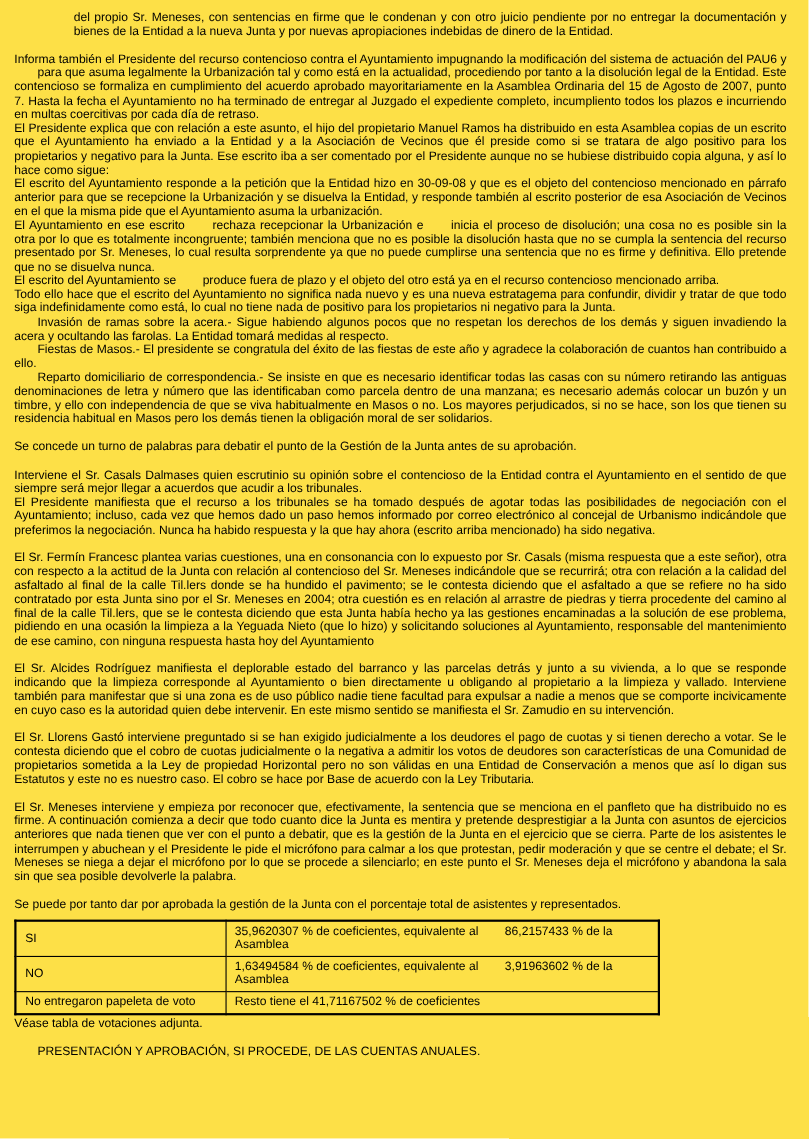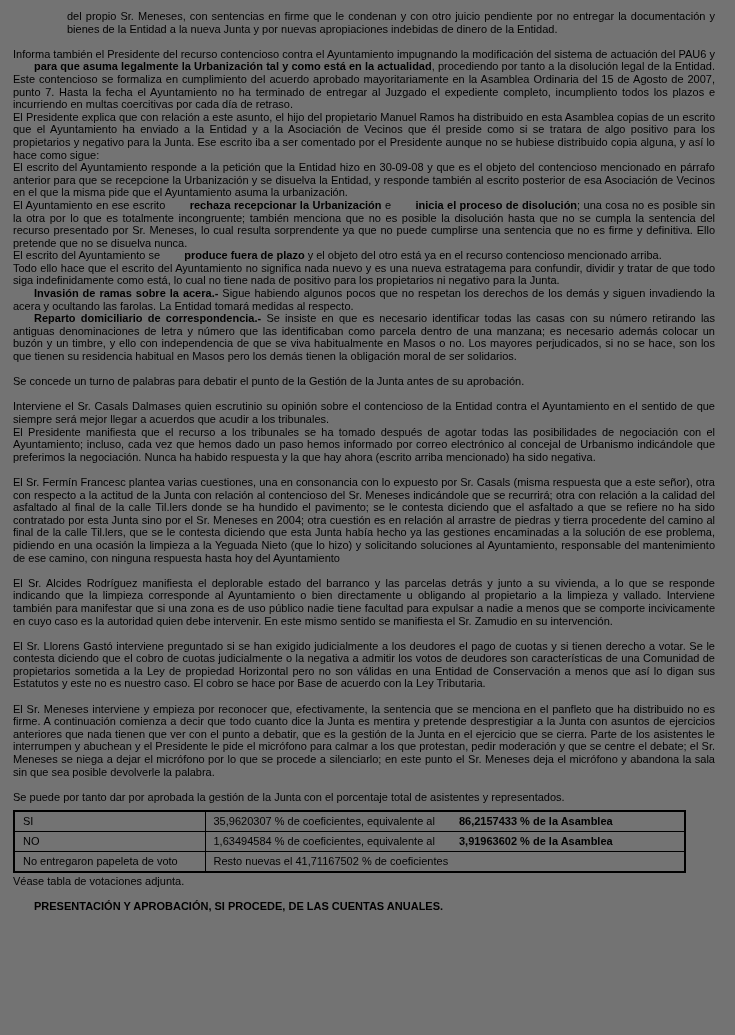--- a/index.html
+++ b/index.html
@@ -4,36 +4,36 @@
 <style>
   * { margin: 0; padding: 0; box-sizing: border-box; }
   html, body { background: #ffffff; }
   body {
     width: 735px; height: 1035px;
     font-family: "Liberation Sans", "DejaVu Sans", sans-serif;
     color: #000;
   }
   .page {
     width: 735px; height: 1035px;
-    background: #737373;
+    background: #fde047;
     padding: 10px 20px 0 13px;
     overflow: hidden;
   }
   .para {
     font-size: 11px;
     line-height: 12.6px;
     text-align: justify;
     color: #000;
   }
   .para.indent { margin-left: 54px; }
-  .b { font-weight: bold; padding-left: 21px; }
+  .b { font-weight: normal; padding-left: 21px; }
   .spacer { width: 100%; }
   table.vote-table {
     border-collapse: collapse;
-    width: 673px;
+    width: 587px;
     margin: 7px 0 2px 0;
     border: 2px solid #000;
   }
   table.vote-table td {
     border: 1px solid #000;
     font-size: 11px;
     line-height: 12.6px;
     padding: 3px 8px;
     height: 20px;
     vertical-align: middle;
@@ -48,20 +48,21 @@
   <div id="doc">
       <div class="para indent"><span>del propio Sr. Meneses, con sentencias en firme que le condenan y con otro juicio pendiente por no entregar la documentación y bienes de la Entidad a la nueva Junta y por nuevas apropiaciones indebidas de dinero de la Entidad.</span></div>
       <div class="spacer" style="height: 12.6px;"></div>
       <div class="para"><span>Informa también el Presidente del recurso contencioso contra el Ayuntamiento impugnando la modificación del sistema de actuación del PAU6 y </span><span class="b">para que asuma legalmente la Urbanización tal y como está en la actualidad</span><span>, procediendo por tanto a la disolución legal de la Entidad. Este contencioso se formaliza en cumplimiento del acuerdo aprobado mayoritariamente en la Asamblea Ordinaria del 15 de Agosto de 2007, punto 7. Hasta la fecha el Ayuntamiento no ha terminado de entregar al Juzgado el expediente completo, incumpliento todos los plazos e incurriendo en multas coercitivas por cada día de retraso.</span></div>
       <div class="para"><span>El Presidente explica que con relación a este asunto, el hijo del propietario Manuel Ramos ha distribuido en esta Asamblea copias de un escrito que el Ayuntamiento ha enviado a la Entidad y a la Asociación de Vecinos que él preside como si se tratara de algo positivo para los propietarios y negativo para la Junta. Ese escrito iba a ser comentado por el Presidente aunque no se hubiese distribuido copia alguna, y así lo hace como sigue:</span></div>
       <div class="para"><span>El escrito del Ayuntamiento responde a la petición que la Entidad hizo en 30-09-08 y que es el objeto del contencioso mencionado en párrafo anterior para que se recepcione la Urbanización y se disuelva la Entidad, y responde también al escrito posterior de esa Asociación de Vecinos en el que la misma pide que el Ayuntamiento asuma la urbanización.</span></div>
       <div class="para"><span>El Ayuntamiento en ese escrito </span><span class="b">rechaza recepcionar la Urbanización</span><span> e </span><span class="b">inicia el proceso de disolución</span><span>; una cosa no es posible sin la otra por lo que es totalmente incongruente; también menciona que no es posible la disolución hasta que no se cumpla la sentencia del recurso presentado por Sr. Meneses, lo cual resulta sorprendente ya que no puede cumplirse una sentencia que no es firme y definitiva. Ello pretende que no se disuelva nunca.</span></div>
       <div class="para"><span>El escrito del Ayuntamiento se </span><span class="b">produce fuera de plazo</span><span> y el objeto del otro está ya en el recurso contencioso mencionado arriba.</span></div>
       <div class="para"><span>Todo ello hace que el escrito del Ayuntamiento no significa nada nuevo y es una nueva estratagema para confundir, dividir y tratar de que todo siga indefinidamente como está, lo cual no tiene nada de positivo para los propietarios ni negativo para la Junta.</span></div>
       <div class="para"><span class="b">Invasión de ramas sobre la acera.-</span><span> Sigue habiendo algunos pocos que no respetan los derechos de los demás y siguen invadiendo la acera y ocultando las farolas. La Entidad tomará medidas al respecto.</span></div>
+      <div class="para"><span class="b">Fiestas de Masos.-</span><span> El presidente se congratula del éxito de las fiestas de este año y agradece la colaboración de cuantos han contribuido a ello.</span></div>
       <div class="para"><span class="b">Reparto domiciliario de correspondencia.-</span><span> Se insiste en que es necesario identificar todas las casas con su número retirando las antiguas denominaciones de letra y número que las identificaban como parcela dentro de una manzana; es necesario además colocar un buzón y un timbre, y ello con independencia de que se viva habitualmente en Masos o no. Los mayores perjudicados, si no se hace, son los que tienen su residencia habitual en Masos pero los demás tienen la obligación moral de ser solidarios.</span></div>
       <div class="spacer" style="height: 12.6px;"></div>
       <div class="para"><span>Se concede un turno de palabras para debatir el punto de la Gestión de la Junta antes de su aprobación.</span></div>
       <div class="spacer" style="height: 12.6px;"></div>
       <div class="para"><span>Interviene el Sr. Casals Dalmases quien escrutinio su opinión sobre el contencioso de la Entidad contra el Ayuntamiento en el sentido de que siempre será mejor llegar a acuerdos que acudir a los tribunales.</span></div>
       <div class="para"><span>El Presidente manifiesta que el recurso a los tribunales se ha tomado después de agotar todas las posibilidades de negociación con el Ayuntamiento; incluso, cada vez que hemos dado un paso hemos informado por correo electrónico al concejal de Urbanismo indicándole que preferimos la negociación. Nunca ha habido respuesta y la que hay ahora (escrito arriba mencionado) ha sido negativa.</span></div>
       <div class="spacer" style="height: 12.6px;"></div>
       <div class="para"><span>El Sr. Fermín Francesc plantea varias cuestiones, una en consonancia con lo expuesto por Sr. Casals (misma respuesta que a este señor), otra con respecto a la actitud de la Junta con relación al contencioso del Sr. Meneses indicándole que se recurrirá; otra con relación a la calidad del asfaltado al final de la calle Til.lers donde se ha hundido el pavimento; se le contesta diciendo que el asfaltado a que se refiere no ha sido contratado por esta Junta sino por el Sr. Meneses en 2004; otra cuestión es en relación al arrastre de piedras y tierra procedente del camino al final de la calle Til.lers, que se le contesta diciendo que esta Junta había hecho ya las gestiones encaminadas a la solución de ese problema, pidiendo en una ocasión la limpieza a la Yeguada Nieto (que lo hizo) y solicitando soluciones al Ayuntamiento, responsable del mantenimiento de ese camino, con ninguna respuesta hasta hoy del Ayuntamiento</span></div>
       <div class="spacer" style="height: 12.6px;"></div>
       <div class="para"><span>El Sr. Alcides Rodríguez manifiesta el deplorable estado del barranco y las parcelas detrás y junto a su vivienda, a lo que se responde indicando que la limpieza corresponde al Ayuntamiento o bien directamente u obligando al propietario a la limpieza y vallado. Interviene también para manifestar que si una zona es de uso público nadie tiene facultad para expulsar a nadie a menos que se comporte incivicamente en cuyo caso es la autoridad quien debe intervenir. En este mismo sentido se manifiesta el Sr. Zamudio en su intervención.</span></div>
@@ -76,21 +77,21 @@
           <tr>
             <td class="c1">SI</td>
             <td><span>35,9620307 % de coeficientes, equivalente al </span><span class="b">86,2157433 % de la Asamblea</span></td>
           </tr>
           <tr>
             <td class="c1">NO</td>
             <td><span>1,63494584 % de coeficientes, equivalente al </span><span class="b">3,91963602 % de la Asamblea</span></td>
           </tr>
           <tr>
             <td class="c1">No entregaron papeleta de voto</td>
-            <td><span>Resto nuevas el  41,71167502  % de coeficientes</span></td>
+            <td><span>Resto tiene el  41,71167502  % de coeficientes</span></td>
           </tr>
         </tbody>
       </table>
       <div class="para"><span>Véase tabla de votaciones adjunta.</span></div>
       <div class="spacer" style="height: 12.6px;"></div>
       <div class="para"><span class="b">PRESENTACIÓN Y APROBACIÓN, SI PROCEDE, DE LAS CUENTAS ANUALES.</span></div>
     </div>
 </div>
 
 </body></html>

